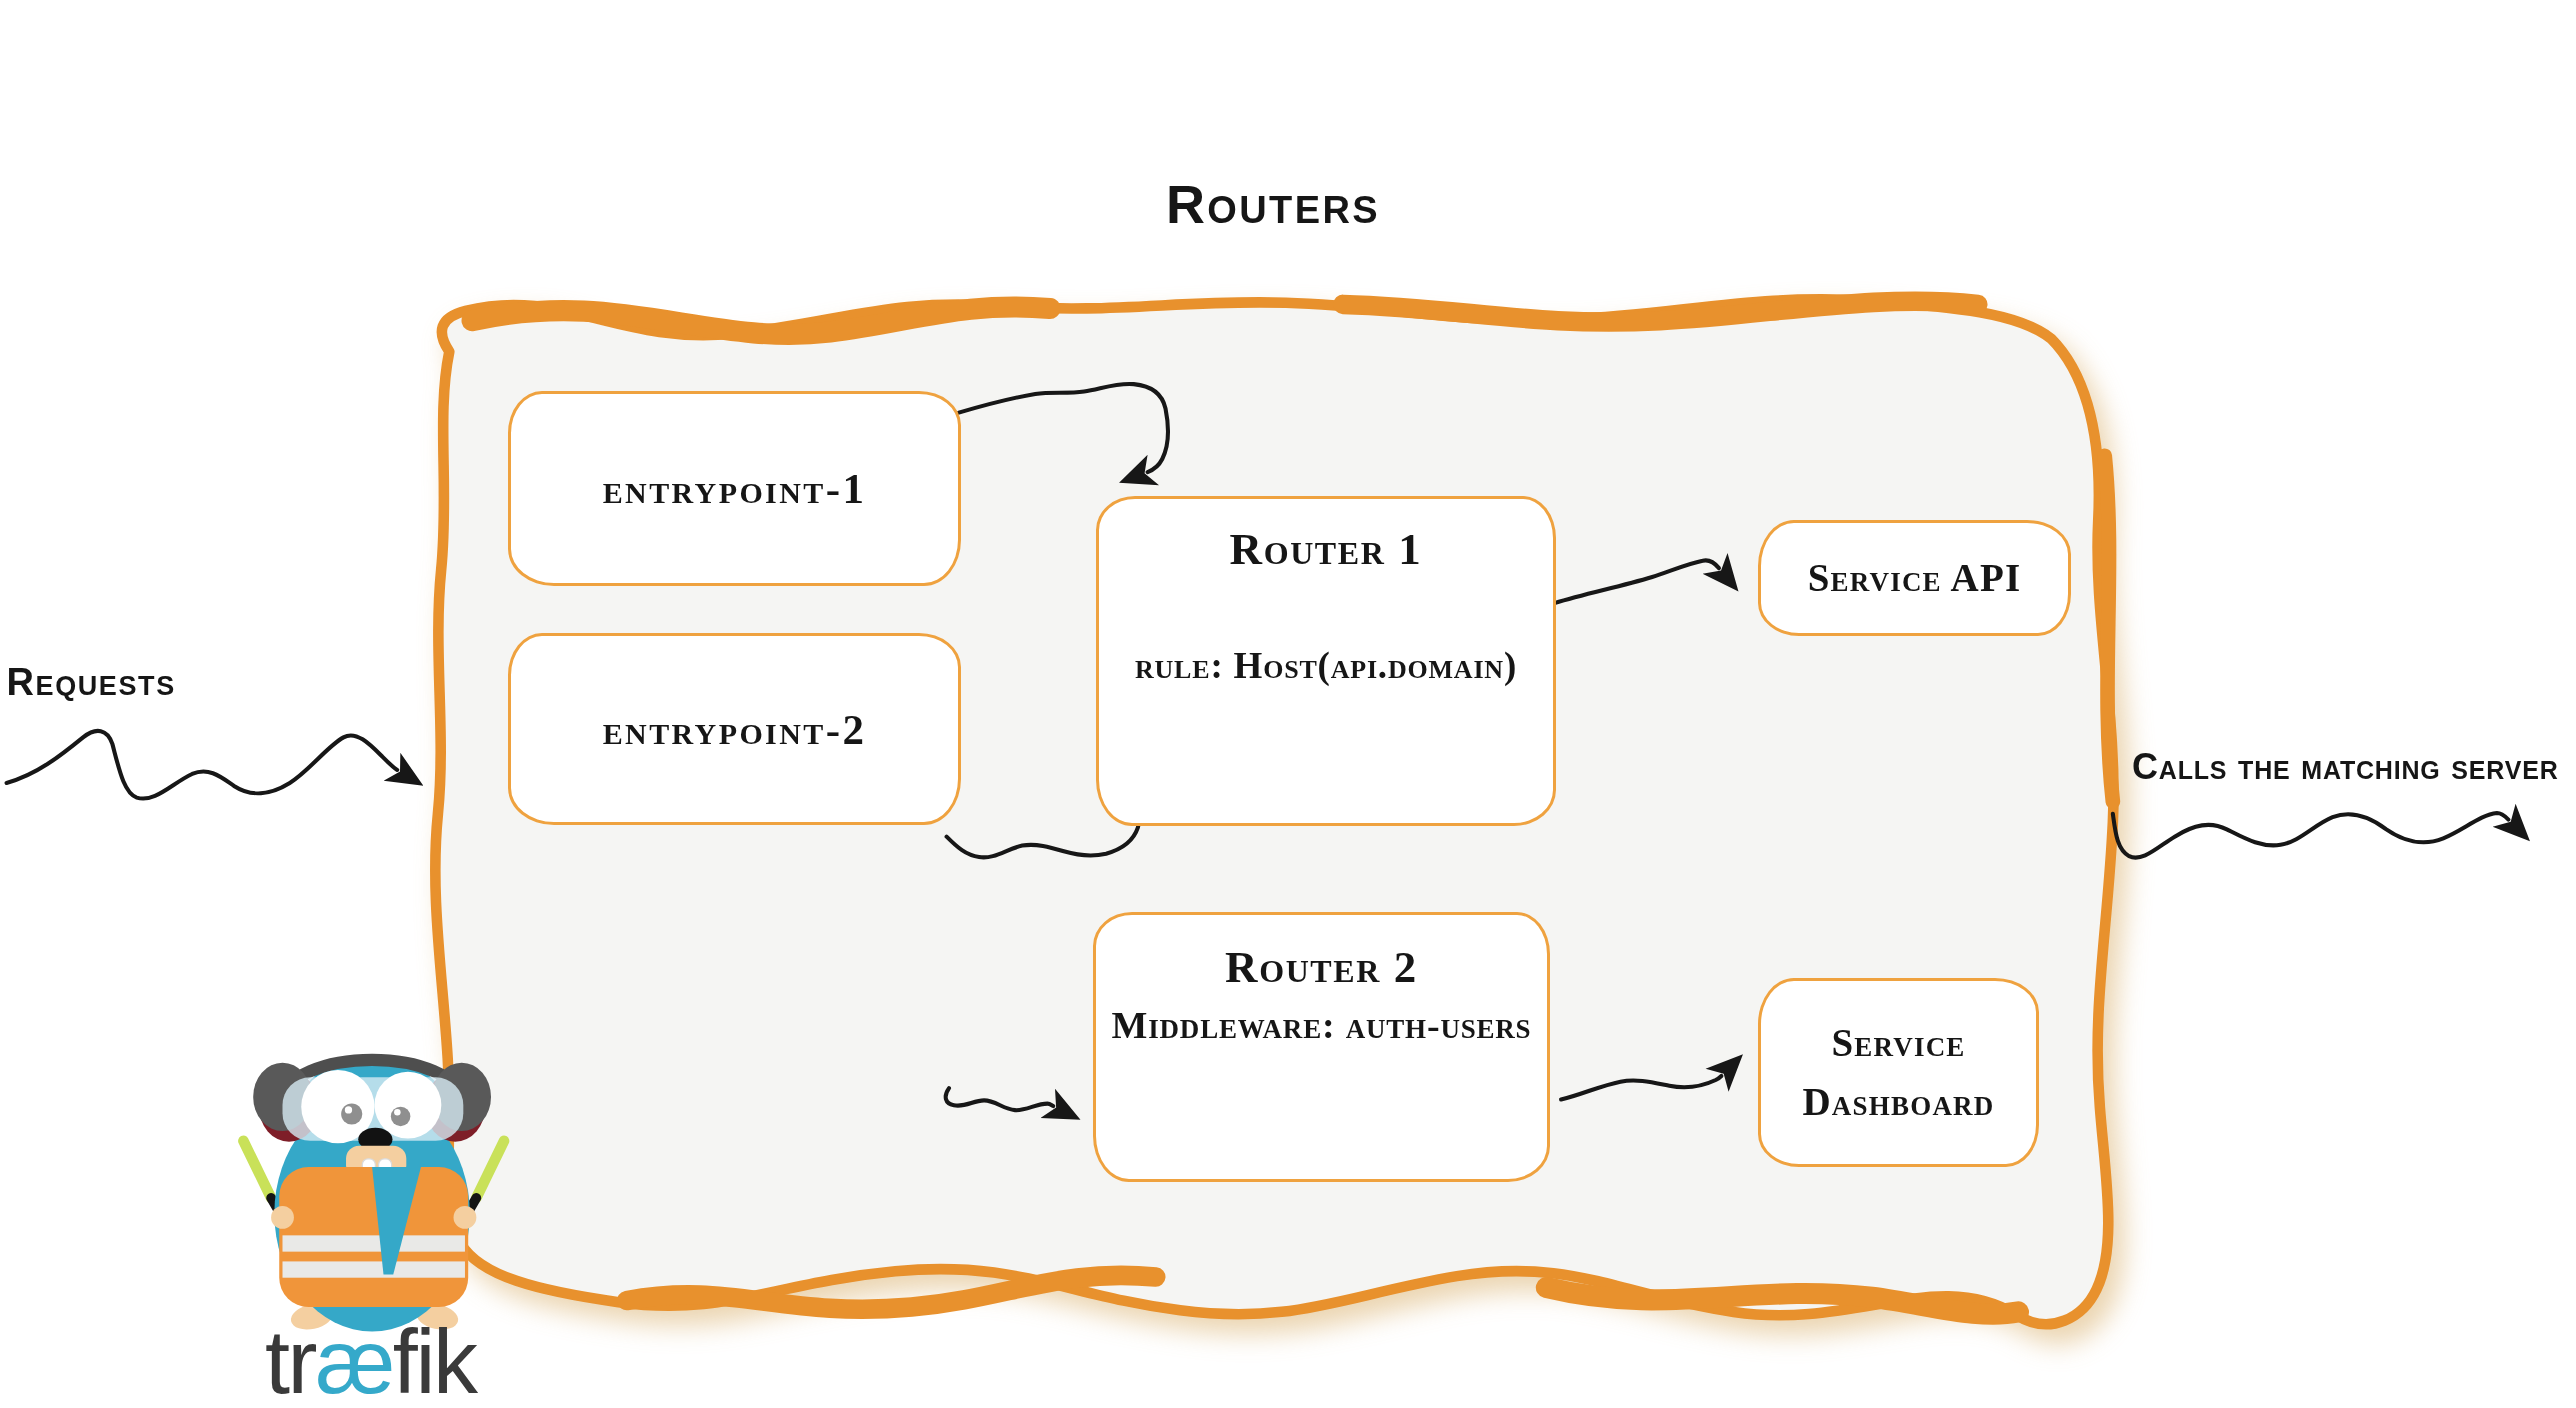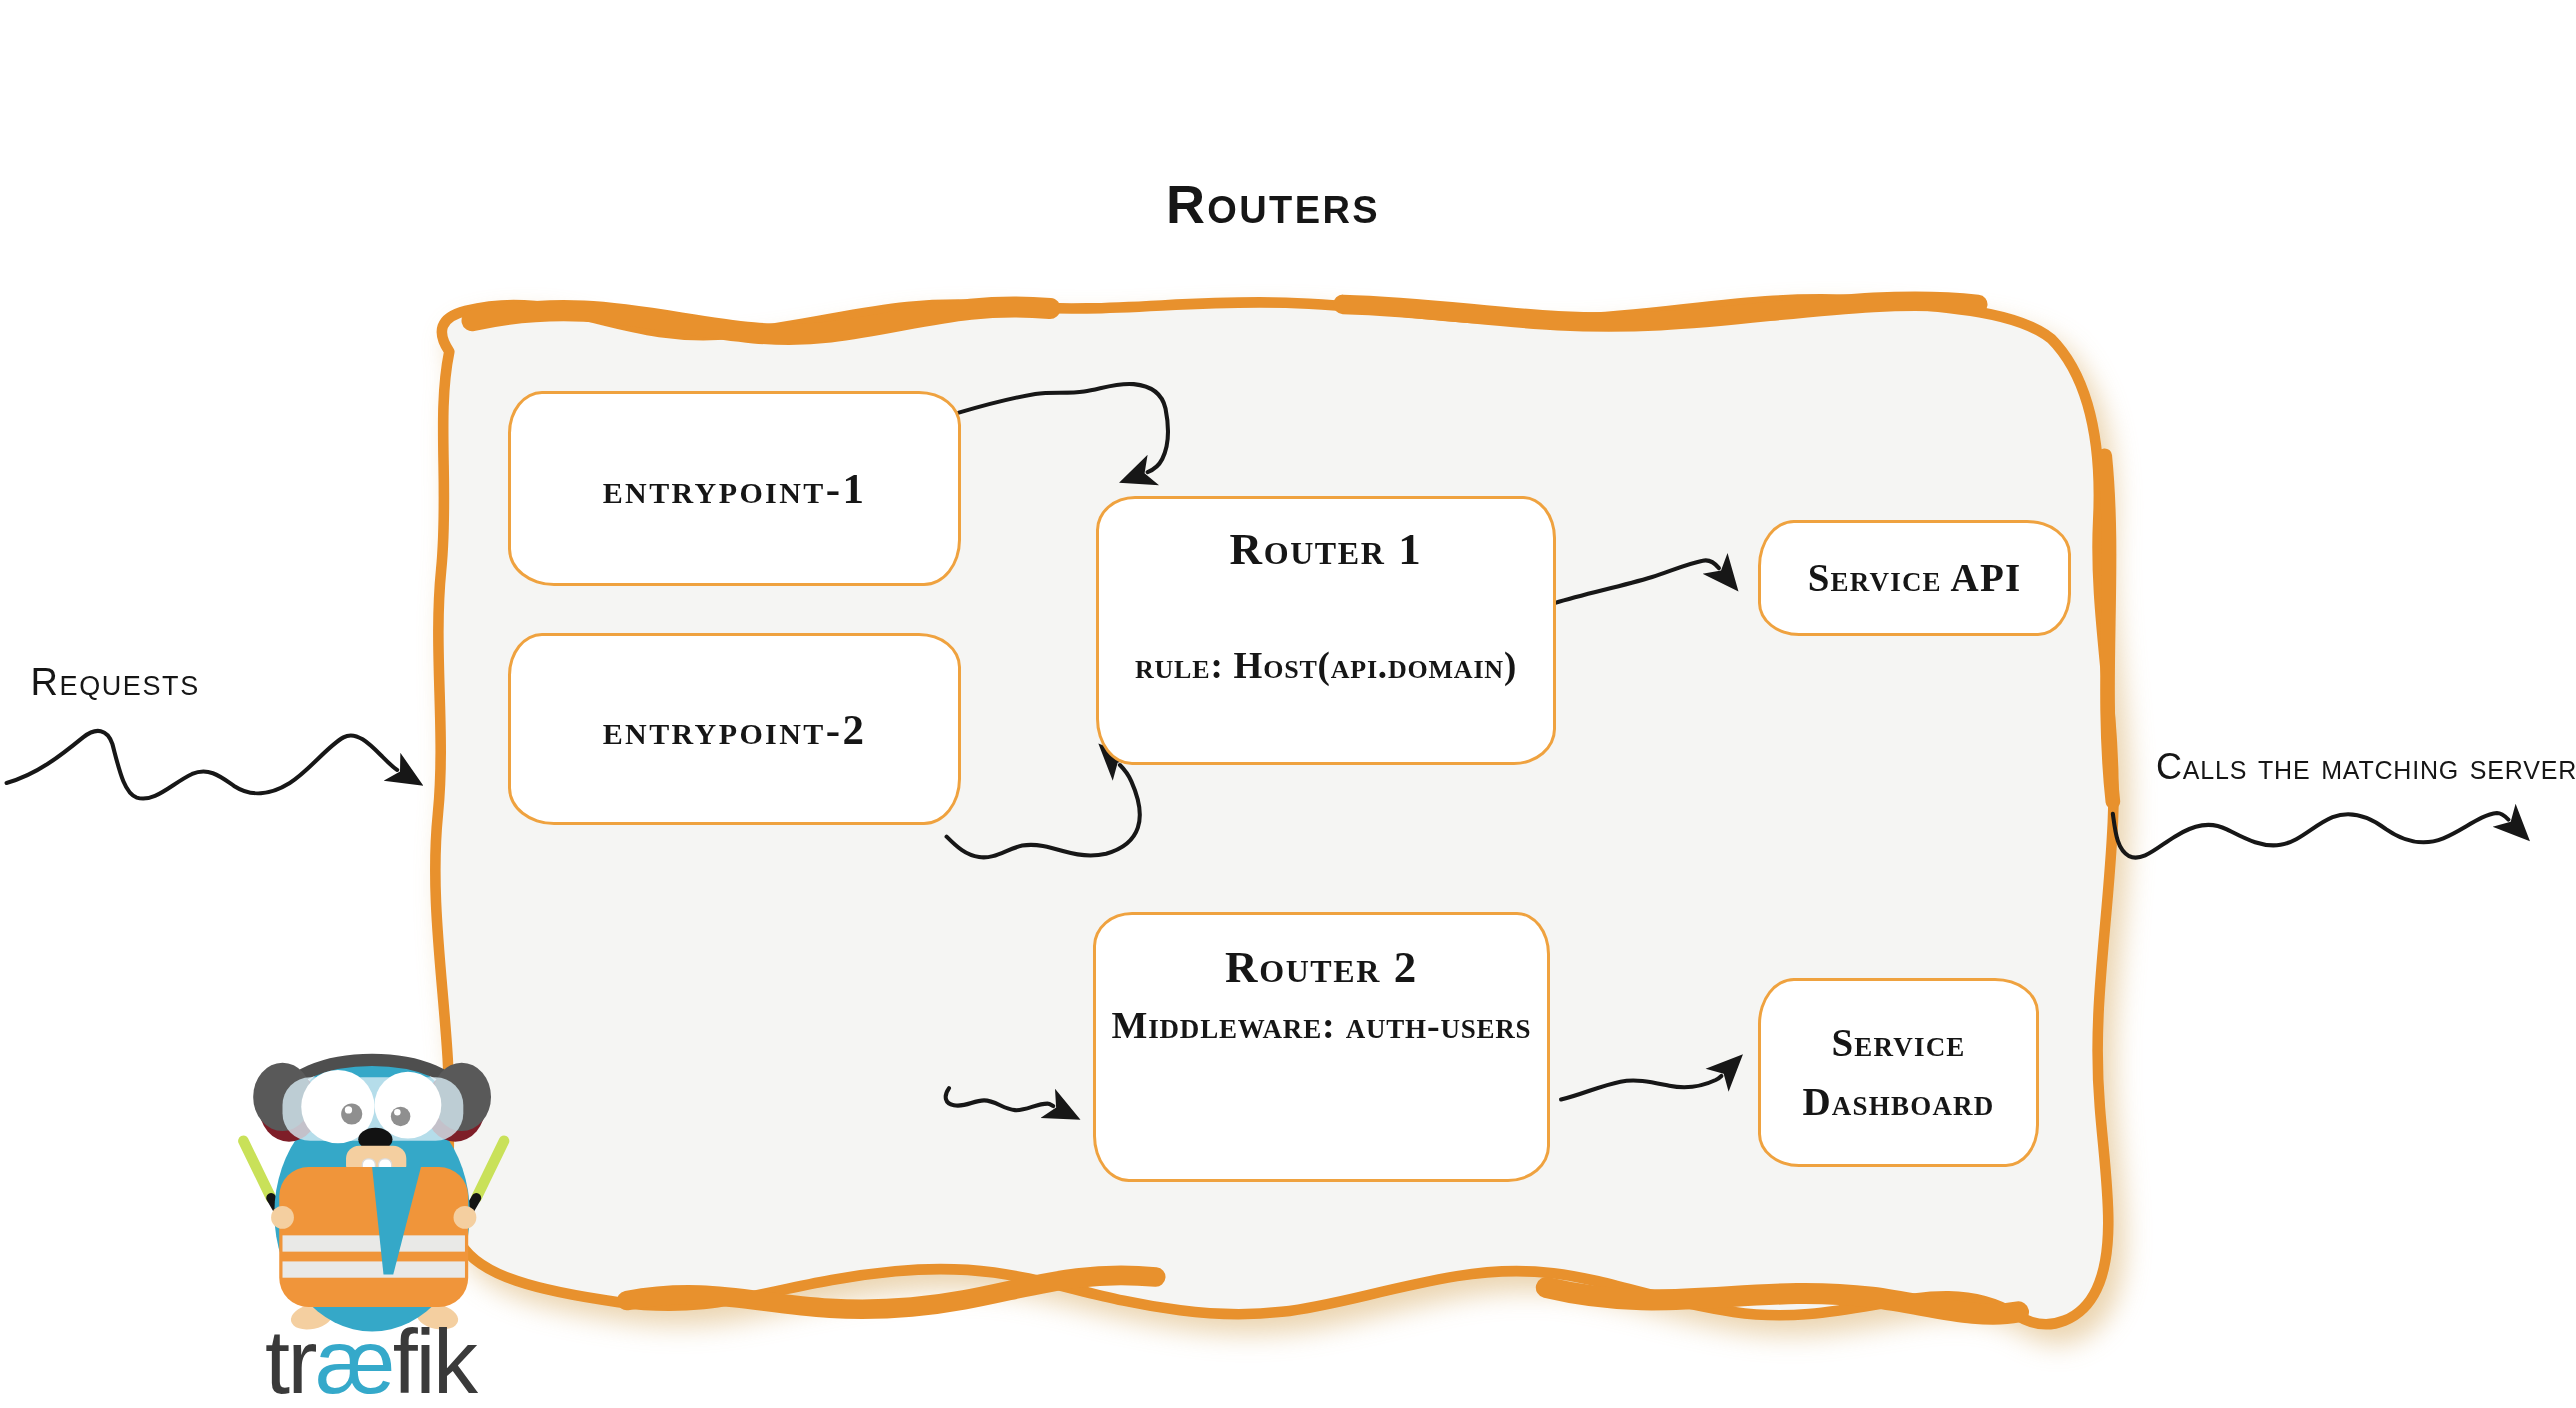--- a/index.html
+++ b/index.html
@@ -23,21 +23,21 @@
   }
   .ep{border-radius:34px 42px 37px 46px / 42px 34px 46px 37px;}
   .rt{border-radius:39px 33px 42px 36px / 34px 42px 36px 46px;justify-content:flex-start;}
   .sv{border-radius:36px 44px 33px 41px / 46px 34px 42px 33px;}
   .ep-label{font-size:43px;font-weight:600;letter-spacing:2.4px;}
   .router-title{font-size:45px;font-weight:600;letter-spacing:1.6px;line-height:1.1;}
   .router-rule{font-size:37px;font-weight:600;letter-spacing:0.8px;line-height:1.15;}
   .router-rule-sm{font-size:34px;font-weight:600;letter-spacing:0.4px;line-height:1.15;}
   .router-mw{font-size:38px;font-weight:600;letter-spacing:0.8px;line-height:1.15;}
   .service-label{font-size:39px;font-weight:600;letter-spacing:1.2px;text-align:center;line-height:1.5;}
-  .note{font-weight:400;white-space:nowrap;margin-left:24px;}
+  .note{font-weight:700;white-space:nowrap;}
   .requests-note{left:6.5px;top:661px;font-size:38px;letter-spacing:1.6px;}
   .calls-note{left:2132px;top:746px;font-size:36px;letter-spacing:0.8px;}
   .logo-text{
     left:265px;top:1317px;font-size:90px;font-weight:500;letter-spacing:-2.4px;
     color:#3A3A3A;z-index:4;line-height:1;
   }
   .logo-ae{color:#35A9CA;}
   .gopher{z-index:3;}
 </style>
 </head>
@@ -125,21 +125,21 @@
   <div class="abs note requests-note sc">Requests</div>
   <div class="abs note calls-note sc">Calls the matching server</div>
 
   <div class="box ep" style="left:508px;top:391px;width:453px;height:195px">
     <span class="ep-label sc">entrypoint-1</span>
   </div>
   <div class="box ep" style="left:508px;top:633px;width:453px;height:192px">
     <span class="ep-label sc">entrypoint-2</span>
   </div>
 
-  <div class="box rt" style="left:1096px;top:496px;width:460px;height:269px">
+  <div class="box rt" style="left:1096px;top:496px;width:460px;height:330px">
     <div class="router-title sc" style="margin-top:26px">Router 1</div>
     <div class="router-rule sc" style="margin-top:70px">rule: Host(api.domain)</div>
   </div>
   <div class="box rt" style="left:1093px;top:912px;width:457px;height:270px">
     <div class="router-title sc" style="margin-top:28px">Router 2</div>
     <div class="router-mw sc" style="margin-top:11.4px">Middleware: auth-users</div>
   </div>
 
   <div class="box sv" style="left:1758px;top:520px;width:313px;height:116px">
     <span class="service-label sc">Service API</span>

